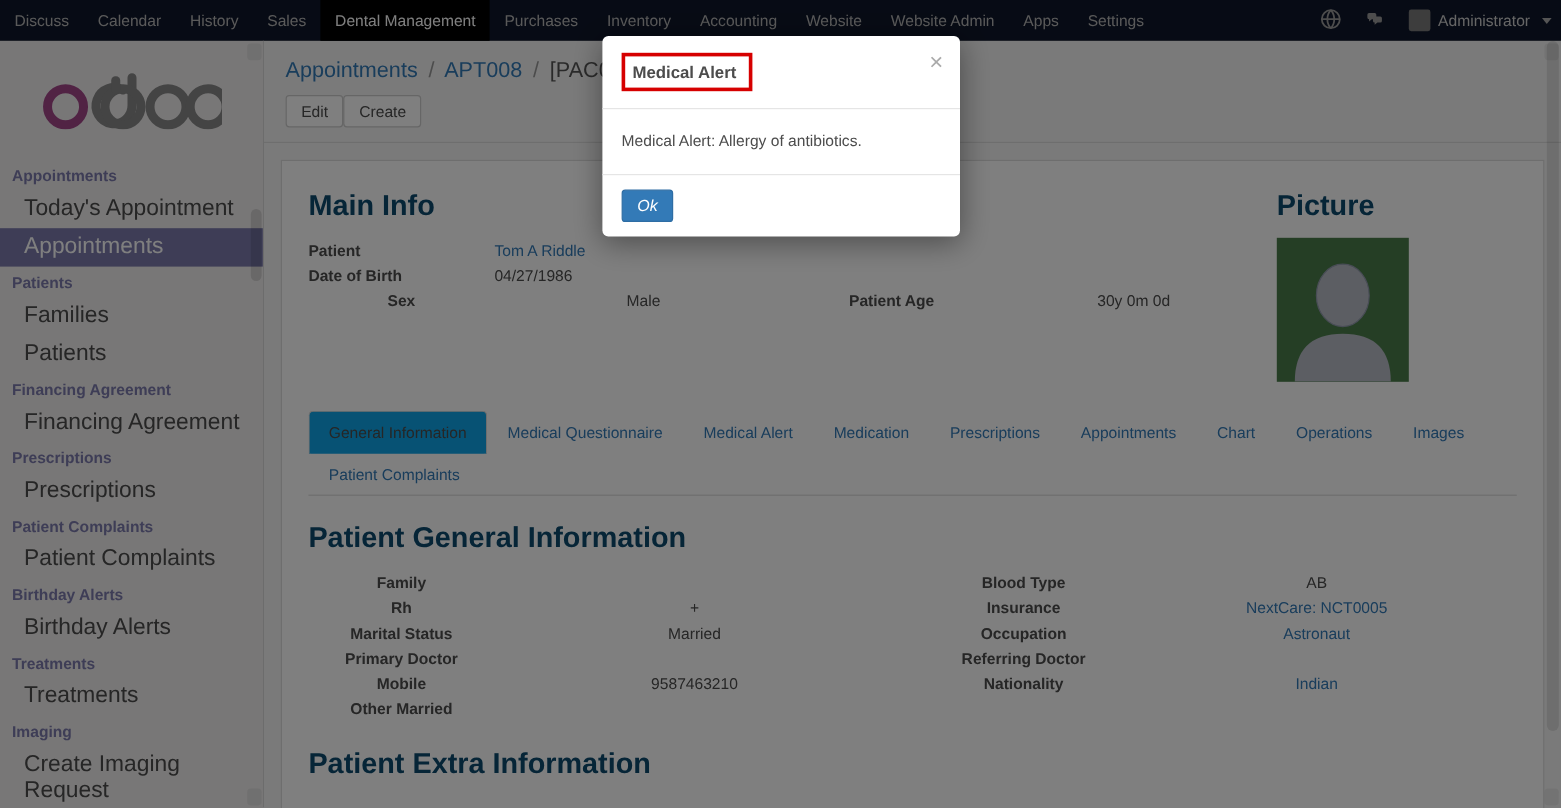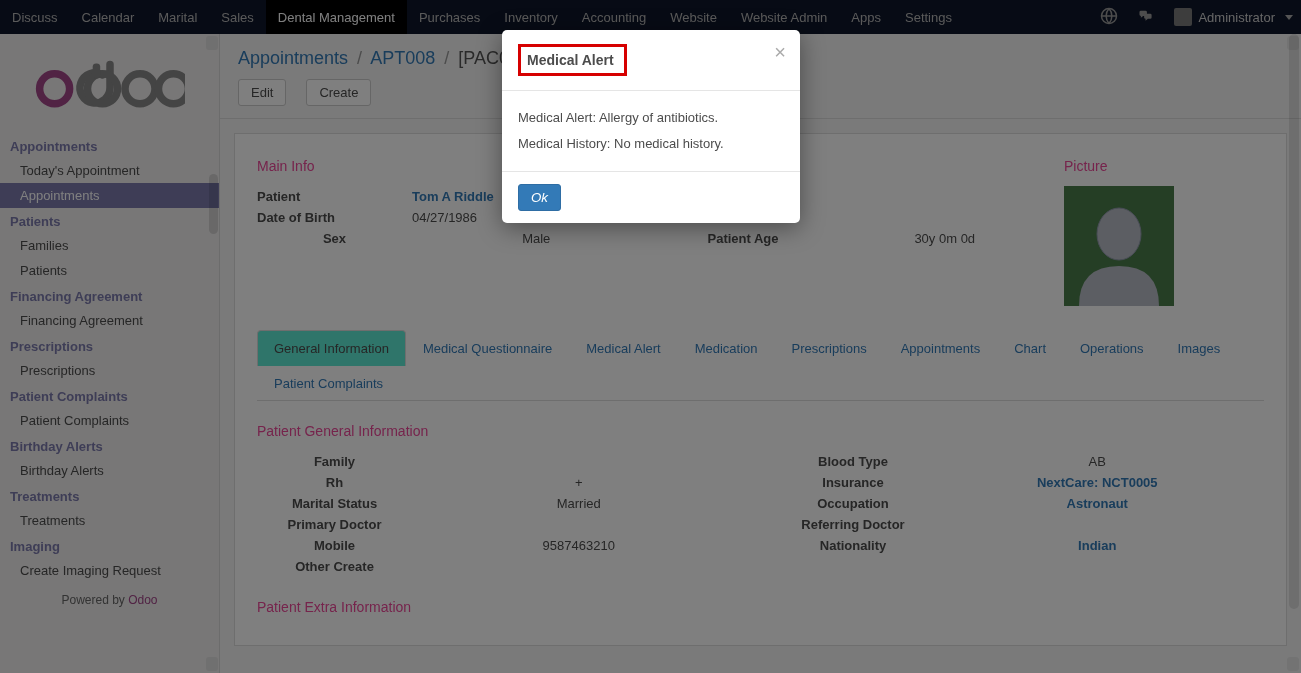--- a/index.html
+++ b/index.html
@@ -17,60 +17,60 @@
   .caret { display:inline-block; width:0; height:0; border-left:4px solid transparent; border-right:4px solid transparent; border-top:5px solid #aaa; margin-left:4px;}
 
   
   .shell { display: flex; height: calc(100% - 34px); position: relative; }
 
   
   .sidebar { width: 220px; background: #f0eeee; border-right: 1px solid #d9d9d9; overflow-y: auto; position: relative; }
   .logo { padding: 24px 8px 22px; text-align: center; }
   .logo svg { width: 150px; height: 50px; }
   .side-head { color: #7c7bad; font-weight: bold; padding: 6px 10px 4px; font-size: 13px; }
-  .side-item { display: block; padding: 5px 10px 5px 20px; color: #4c4c4c; font-size: 13px; }
+  .side-item { display: block; padding: 5px 10px 5px 20px; color: #4c4c4c; font-size: 19px; }
   .side-item.active { background: #7c7bad; color: #fff; }
   .powered { text-align: center; padding: 10px 0; font-size: 12px; color: #666; }
   .powered .brand { color: #a24689; font-weight: normal; }
 
   .scroll-handle { position: absolute; right: 0; top: 0; width: 14px; height: 100%; pointer-events: none;}
   .scroll-thumb { position: absolute; right: 1px; top: 140px; width: 9px; height: 60px; background: rgba(0,0,0,0.12); border-radius: 5px;}
   .scroll-arrow { position: absolute; right: 1px; width: 12px; height: 14px; background: rgba(0,0,0,0.06); border-radius:3px;}
   .scroll-arrow.up { top: 2px; }
   .scroll-arrow.down { bottom: 2px; }
 
   
   .main { flex: 1; background: #f5f5f5; overflow-y: auto; position: relative; }
   .crumbs { padding: 14px 18px 6px; font-size: 18px; color: #7c7bad; }
   .crumbs a { color: #337ab7; }
   .crumbs .sep { color: #999; padding: 0 4px; }
   .crumbs .active { color: #555; }
-  .toolbar { padding: 4px 18px 12px; display: flex; gap: 20px; border-bottom: 1px solid #ddd; }
+  .toolbar { padding: 4px 18px 12px; display: flex; gap: 0; border-bottom: 1px solid #ddd; }
   .btn { background: #fff; border: 1px solid #ccc; padding: 5px 12px; border-radius: 3px; cursor: pointer; font-size: 13px; color: #4c4c4c; }
 
   .sheet { margin: 14px; background: #fff; border: 1px solid #ddd; padding: 18px 22px; }
-  h2.section { color: #ec4899; font-size: 14px; font-weight: normal; margin: 6px 0 12px; }
+  h2.section { color: #0c4a6e; font-size: 24px; font-weight: bold; margin: 6px 0 12px; }
   h2.section.lower { margin-top: 22px; }
   .info-row { display: flex; }
   .info-block { flex: 1; }
   .pic-block { width: 200px; }
   .field-row { display: flex; padding: 3px 0; font-size: 13px; }
   .field-label { width: 155px; font-weight: bold; color: #4c4c4c; }
   .field-val { flex: 1; color: #4c4c4c; }
-  .field-val a { color: #337ab7; font-weight: bold; }
+  .field-val a { color: #337ab7; }
   .two-col { display: flex; }
   .two-col .col { flex: 1; text-align: center; }
 
   .avatar-box { width: 110px; height: 120px; background: #4a7c4a; display: flex; align-items: flex-end; justify-content: center; overflow: hidden; }
   .avatar-box svg { width: 100px; height: 110px; }
 
   
   .tabs { border-bottom: 1px solid #ddd; margin-top: 24px; display: flex; flex-wrap: wrap; }
   .tab { padding: 10px 16px; color: #337ab7; cursor: pointer; border: 1px solid transparent; border-bottom: none; margin-bottom: -1px; border-radius: 4px 4px 0 0; }
-  .tab.active { color: #4c4c4c; background: #5eead4; border-color: #ddd; text-align: center; }
+  .tab.active { color: #4c4c4c; background: #0ea5e9; border-color: #ddd; text-align: center; }
 
   
   .modal-backdrop { position: absolute; inset: 0; background: rgba(0,0,0,0.5); }
   .modal { position: absolute; top: 30px; left: 502px; width: 298px; background: #fff; border-radius: 5px; box-shadow: 0 5px 25px rgba(0,0,0,0.4); }
   .modal-head { padding: 14px 16px; border-bottom: 1px solid #e5e5e5; position: relative; }
   .modal-title-wrap { display: inline-block; border: 3px solid #d60000; padding: 5px 10px 5px 6px; }
   .modal-title { font-weight: bold; color: #4c4c4c; font-size: 14px; }
   .modal-close { position: absolute; right: 14px; top: 12px; color: #aaa; font-size: 20px; cursor: pointer; line-height: 1; }
   .modal-body { padding: 14px 16px; font-size: 13px; line-height: 2; border-bottom: 1px solid #e5e5e5; }
   .modal-foot { padding: 12px 16px; }
@@ -85,21 +85,21 @@
   .main-scroll-arrow.up { top:2px;}
   .main-scroll-arrow.down { bottom:2px;}
 </style>
 </head>
 <body>
 
 <div class="navbar">
   <div class="menu" id="nav-menu">
       <a href="#">Discuss</a>
       <a href="#">Calendar</a>
-      <a href="#">Marital</a>
+      <a href="#">History</a>
       <a href="#">Sales</a>
       <a href="#" class="active">Dental Management</a>
       <a href="#">Purchases</a>
       <a href="#">Inventory</a>
       <a href="#">Accounting</a>
       <a href="#">Website</a>
       <a href="#">Website Admin</a>
       <a href="#">Apps</a>
       <a href="#">Settings</a>
     </div>
@@ -249,21 +249,21 @@
               <div class="field-val">Married</div>
             </div>
             <div class="field-row">
               <div class="field-label">Primary Doctor</div>
             </div>
             <div class="field-row">
               <div class="field-label">Mobile</div>
               <div class="field-val">9587463210</div>
             </div>
             <div class="field-row">
-              <div class="field-label">Other Create</div>
+              <div class="field-label">Other Married</div>
               <div class="field-val"></div>
             </div>
           </div>
         <div class="col" id="gen-right" style="padding-left:30px">
             <div class="field-row">
               <div class="field-label">Blood Type</div>
               <div class="field-val">AB</div>
             </div>
             <div class="field-row">
               <div class="field-label">Insurance</div>
@@ -298,18 +298,17 @@
 <div class="modal-backdrop"></div>
 <div class="modal">
   <div class="modal-head">
     <span class="modal-title-wrap">
       <span class="modal-title">Medical Alert</span>
     </span>
     <span class="modal-close">×</span>
   </div>
   <div class="modal-body">
     <div>Medical Alert: Allergy of antibiotics.</div>
-    <div>Medical History: No medical history.</div>
   </div>
   <div class="modal-foot">
     <button class="btn-primary">Ok</button>
   </div>
 </div>
 
 </body></html>

